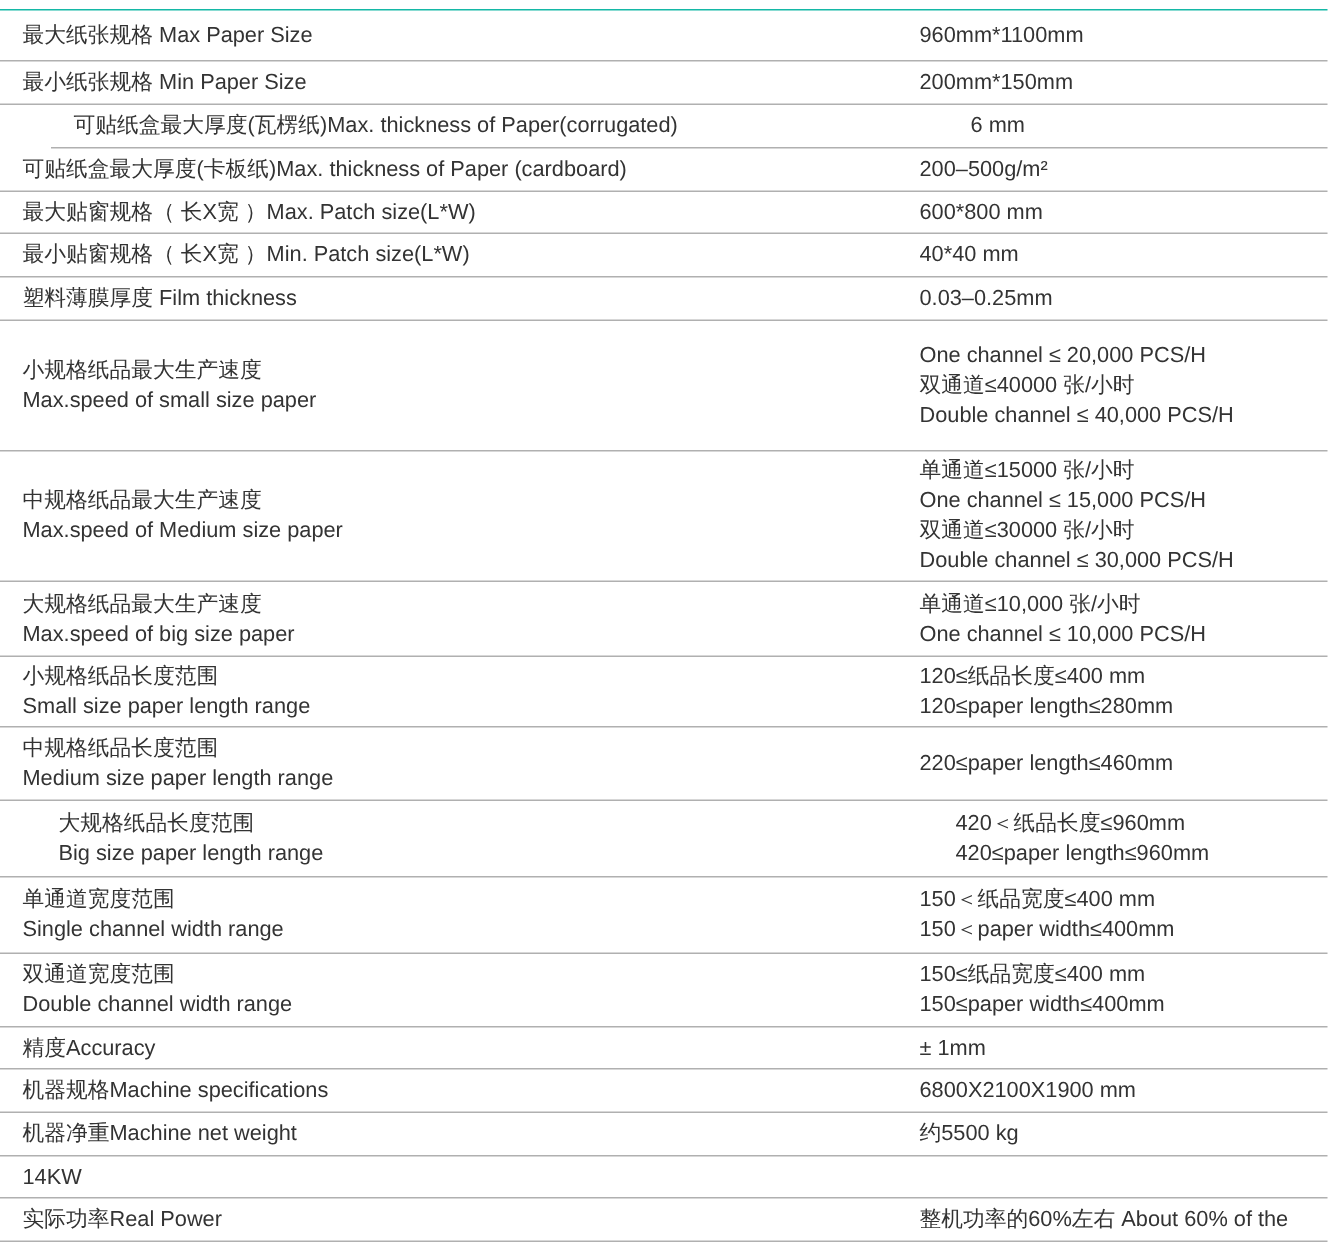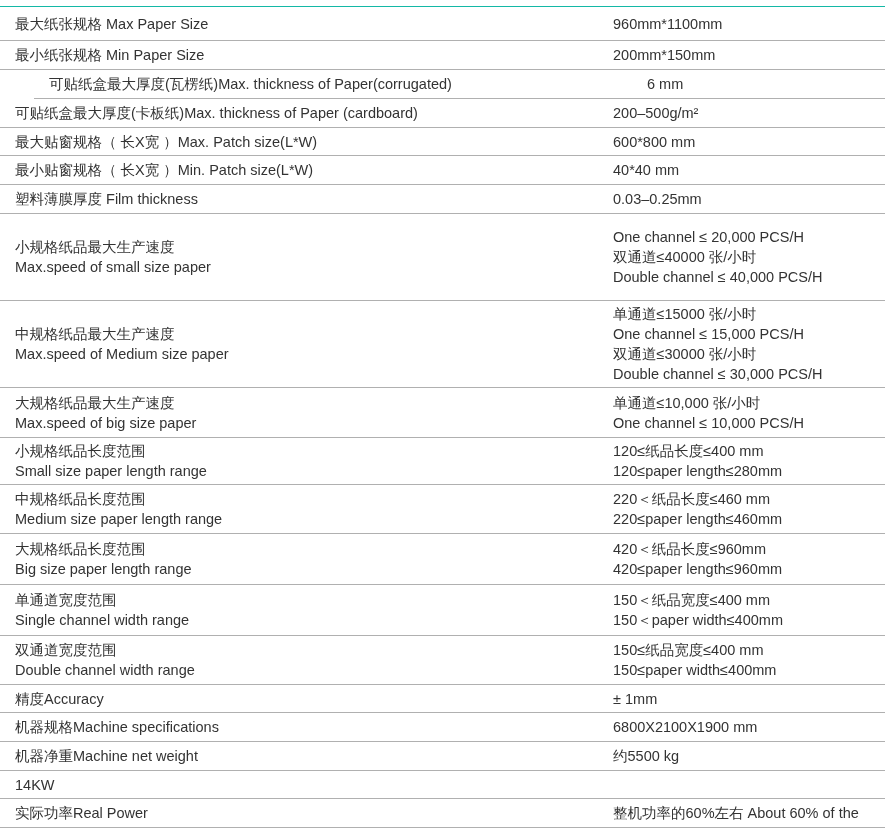--- a/index.html
+++ b/index.html
@@ -152,25 +152,24 @@
         <span class="line">120≤纸品长度≤400 mm</span>
         <span class="line">120≤paper length≤280mm</span>
       </div>
     </div>
     <div class="spec-row" style="height: 49px;">
       <div class="spec-label">
         <span class="line">中规格纸品长度范围</span>
         <span class="line">Medium size paper length range</span>
       </div>
       <div class="spec-value">
-        <span class="line">220＜纸品长度≤460 mm</span>
         <span class="line">220≤paper length≤460mm</span>
       </div>
     </div>
-    <div class="spec-row" style="height: 51px;">
+    <div class="spec-row" style="height: 51px; padding-left: 24px;">
       <div class="spec-label">
         <span class="line">大规格纸品长度范围</span>
         <span class="line">Big size paper length range</span>
       </div>
       <div class="spec-value">
         <span class="line">420＜纸品长度≤960mm</span>
         <span class="line">420≤paper length≤960mm</span>
       </div>
     </div>
     <div class="spec-row" style="height: 51px;">

